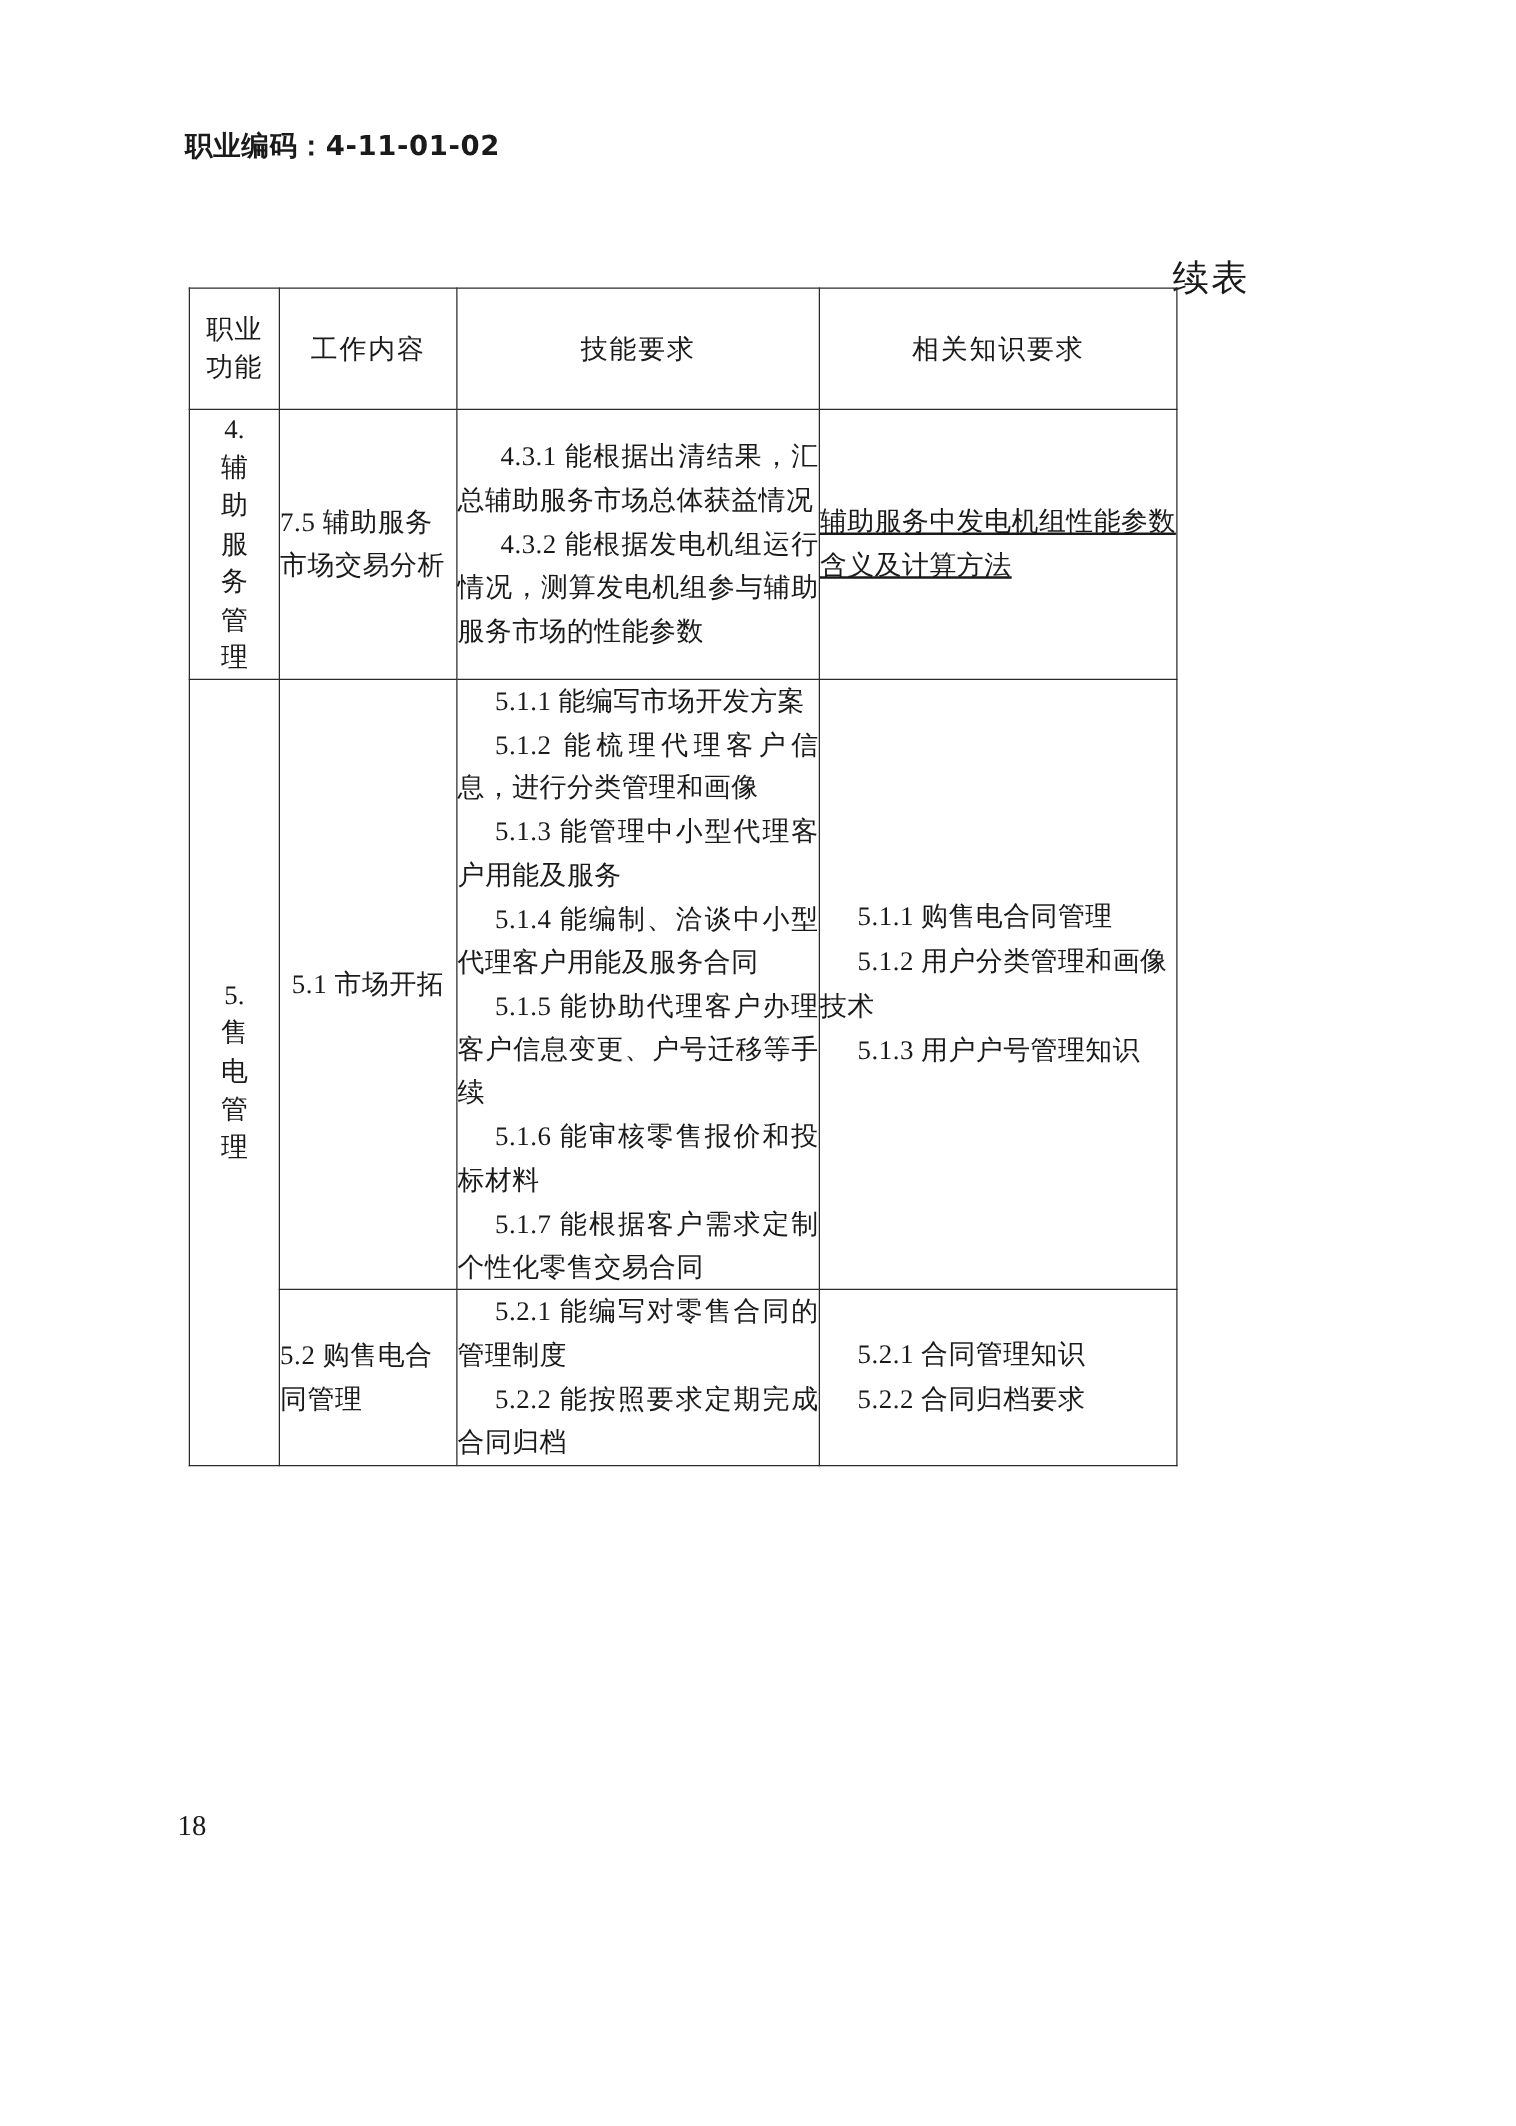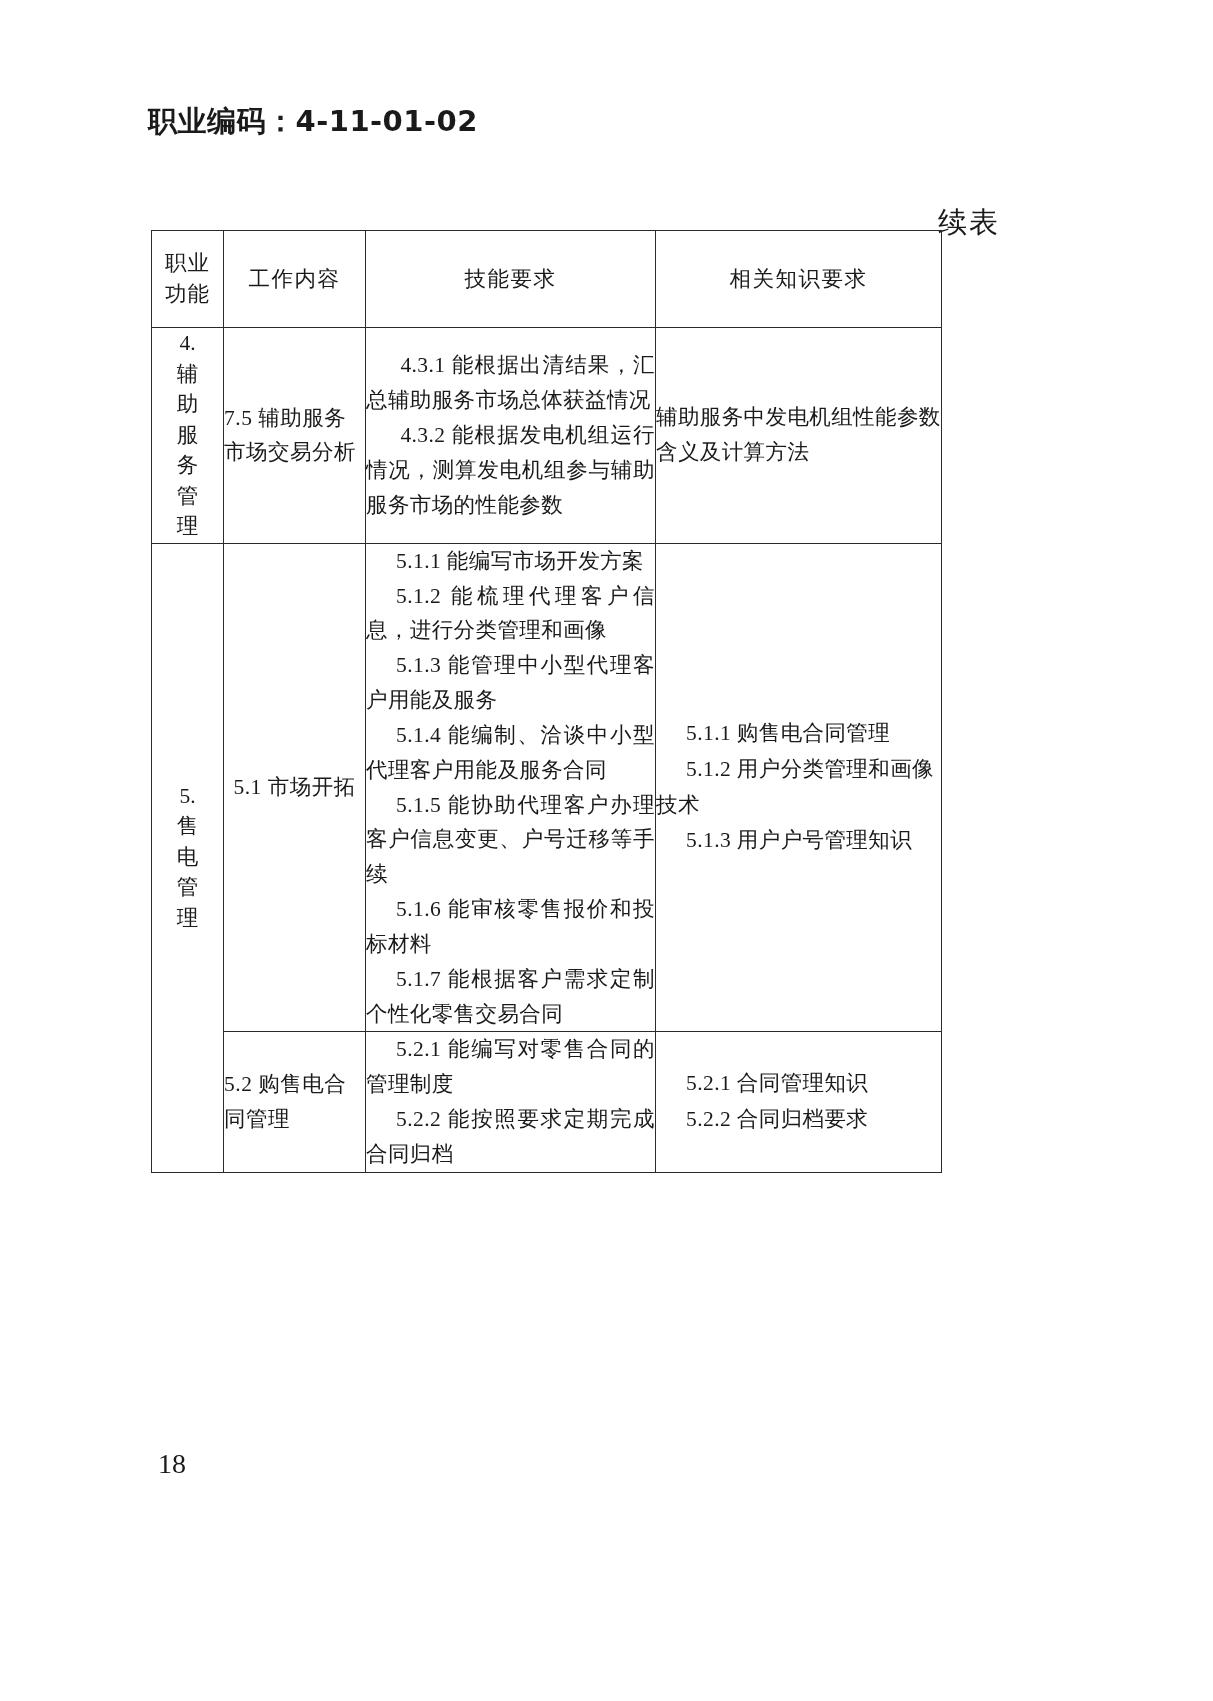--- a/index.html
+++ b/index.html
@@ -21,21 +21,21 @@
     height: 1701px;
     box-sizing: border-box;
   }
   
   .doc-header {
     position: absolute;
     left: 148px;
     top: 102px;
     font-family: "DejaVu Sans", "Liberation Sans", sans-serif;
     font-weight: bold;
-    font-size: 29px;
+    font-size: 22px;
     letter-spacing: 0.5px;
     white-space: nowrap;
   }
   
   .cont-label {
     position: absolute;
     left: 938px;
     top: 203px;
     font-size: 29px;
     letter-spacing: 2px;
@@ -133,27 +133,28 @@
     text-indent: 1.4em;
     line-height: 1.66;
     letter-spacing: 0.4px;
     margin: 0;
   }
   .know-cell .para {
     text-indent: 0;
     line-height: 1.66;
     letter-spacing: 0.4px;
     margin: 0;
+    text-decoration: underline;
   }
   
   .page-number {
     position: absolute;
-    left: 158px;
+    left: 142px;
     top: 1448px;
-    font-size: 28px;
+    font-size: 23px;
     font-family: "Liberation Serif", "DejaVu Serif", serif;
   }
 </style>
 </head>
 <body>
 
 <div class="page">
 
   <div class="doc-header">职业编码：4-11-01-02</div>
 

